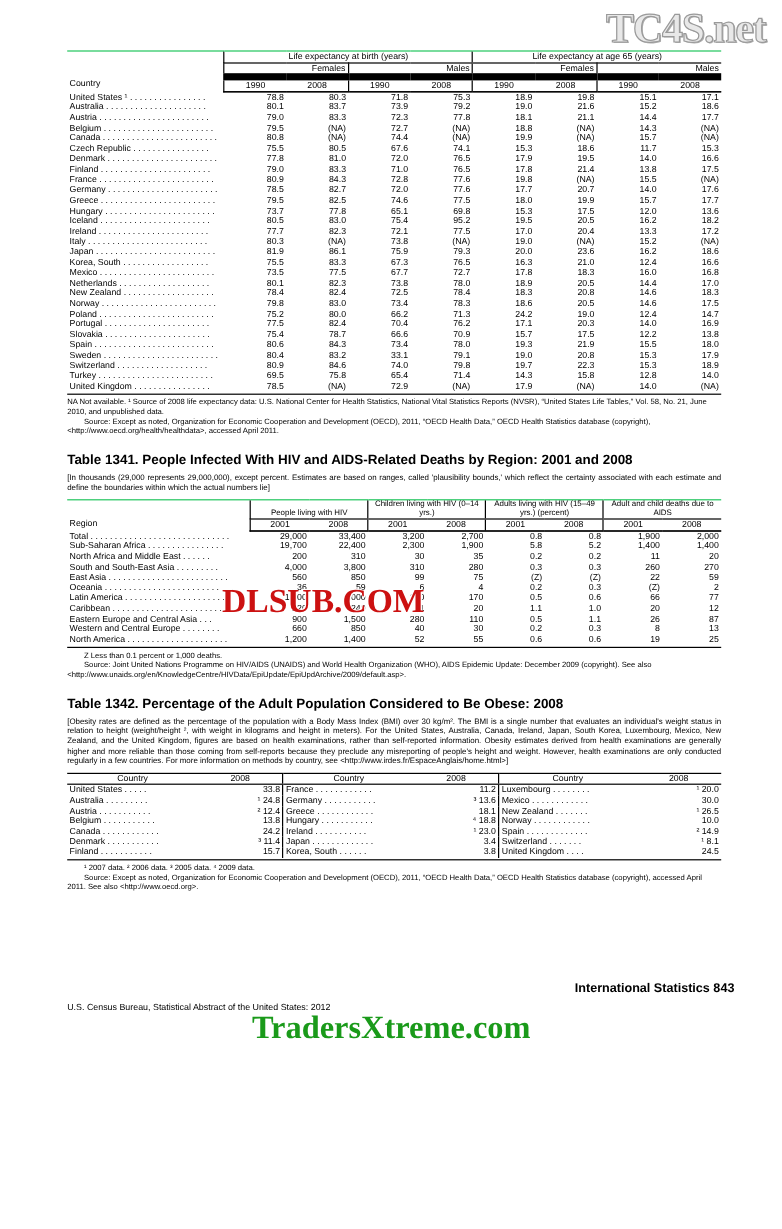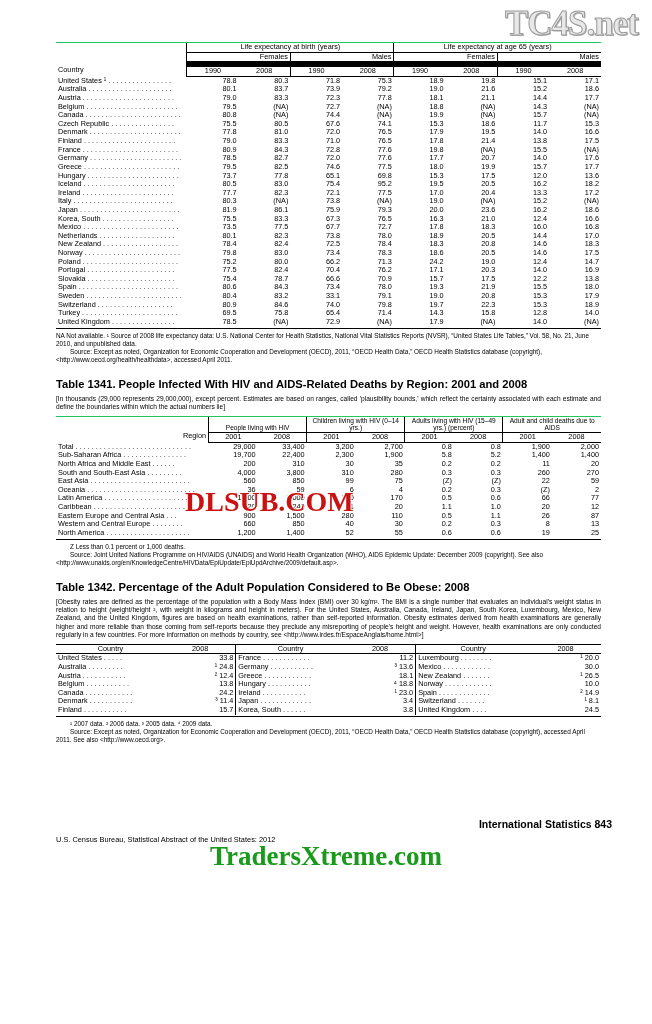--- a/index.html
+++ b/index.html
@@ -523,21 +523,21 @@
           <col style="width:9%">
         <col style="width:9%">
           <col style="width:9%">
         <col style="width:9%">
           <col style="width:9%">
         <col style="width:9%">
           <col style="width:9%">
       </colgroup>
       <thead>
         <tr class="tline-top">
-          <td rowspan="2" class="lbl" style="text-align:right;vertical-align:middle;padding-top:14px;">Region</td>
+          <td rowspan="2" class="lbl" style="text-align:left;vertical-align:middle;padding-top:14px;">Region</td>
           <td colspan="2" class="hdr-group hdr-vline" style="font-size:6.6px;">People living with HIV</td>
           <td colspan="2" class="hdr-group hdr-vline" style="font-size:6.6px;">Children living with HIV (0–14 yrs.)</td>
           <td colspan="2" class="hdr-group hdr-vline" style="font-size:6.6px;">Adults living with HIV (15–49 yrs.) (percent)</td>
           <td colspan="2" class="hdr-group hdr-vline" style="font-size:6.6px;">Adult and child deaths due to AIDS</td>
         </tr>
         <tr class="tline-bot">
           <td class="hdr-sub hdr-vline">2001</td>
           <td class="hdr-sub">2008</td>
           <td class="hdr-sub hdr-vline">2001</td>
           <td class="hdr-sub">2008</td>

